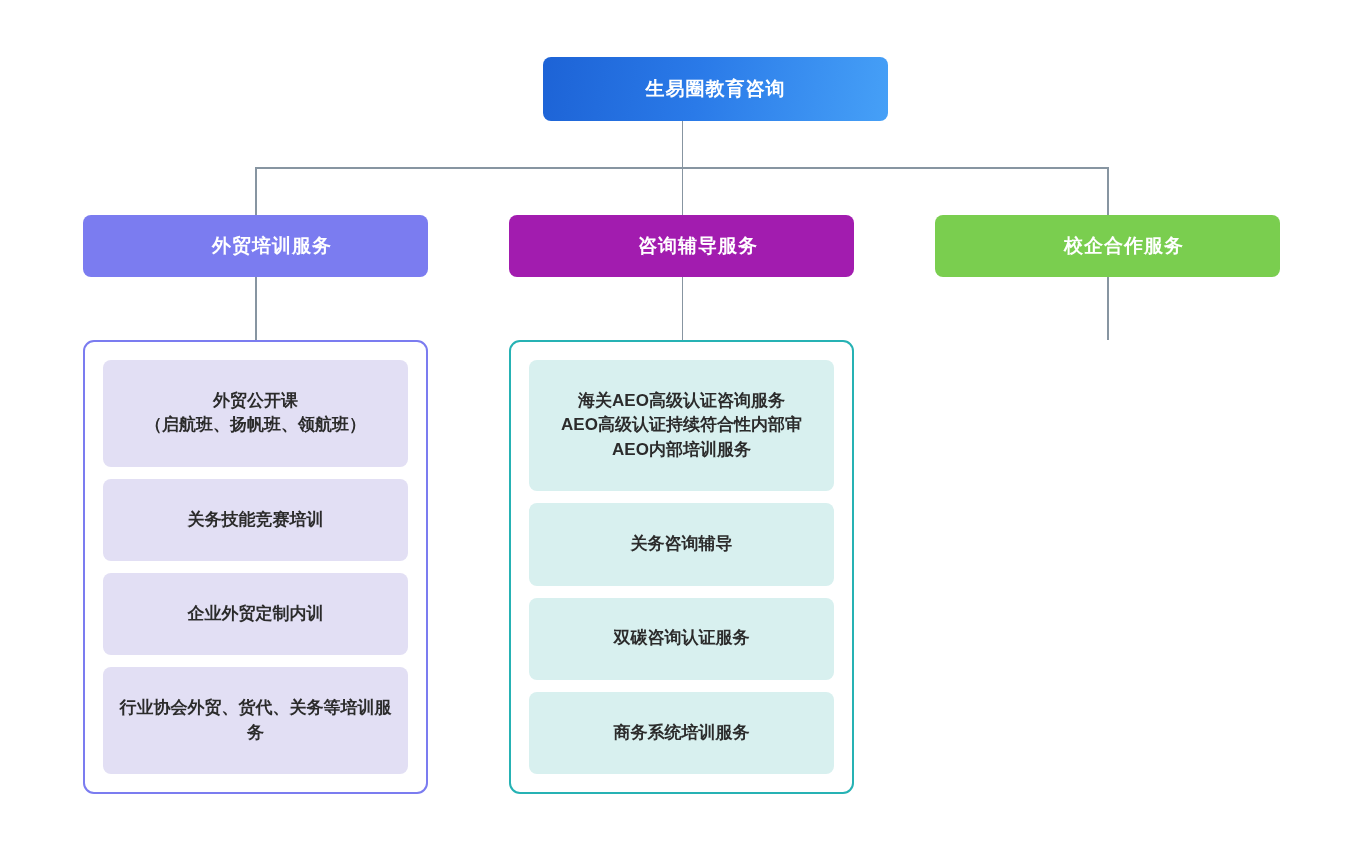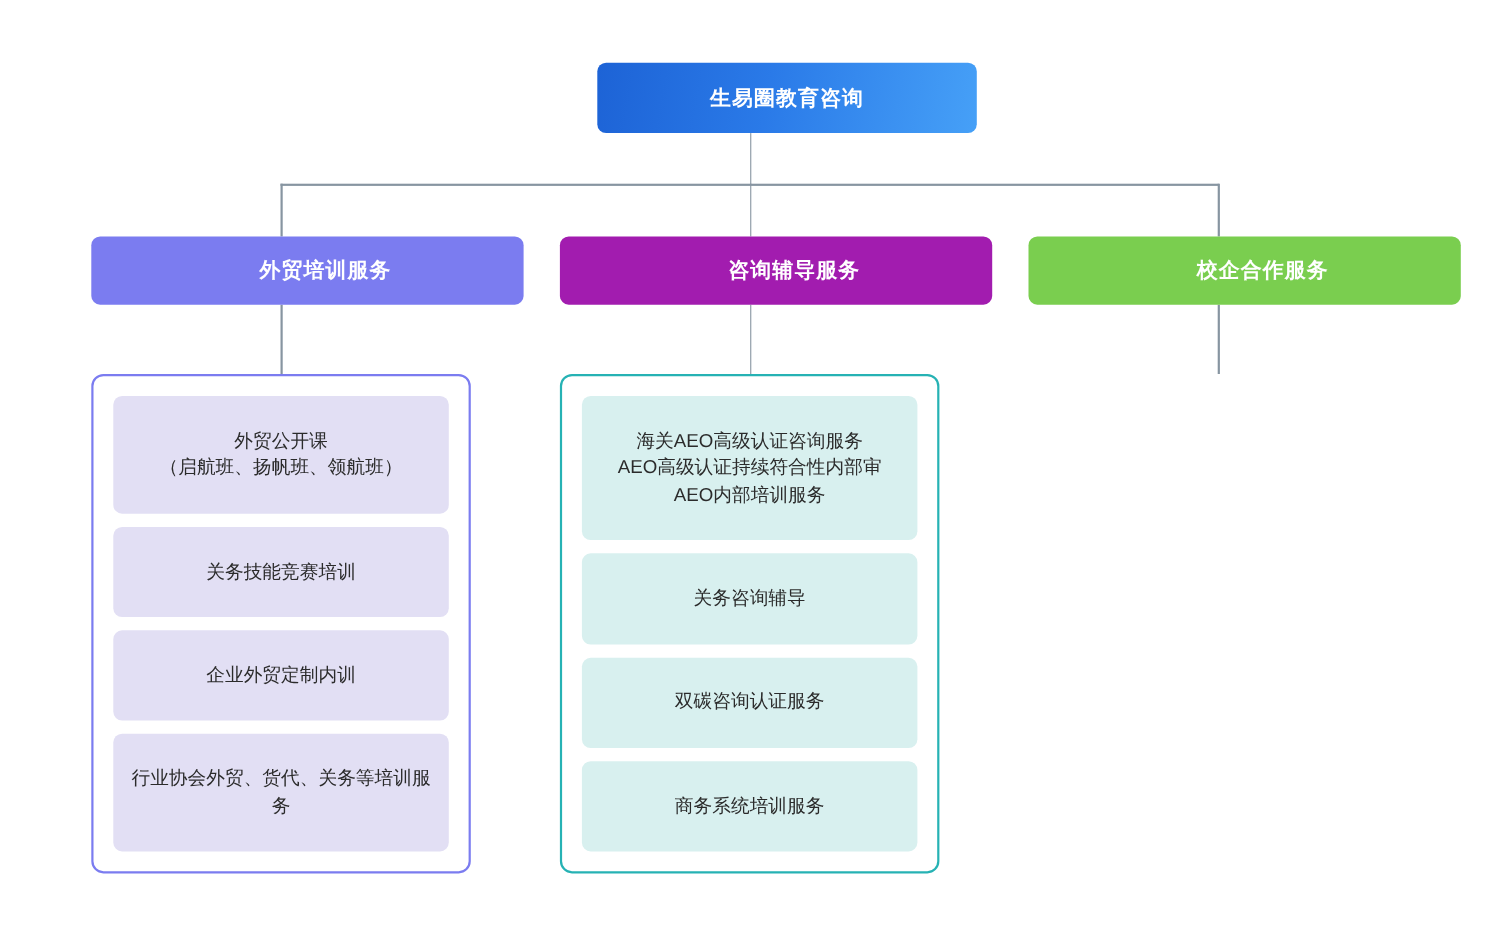--- a/index.html
+++ b/index.html
@@ -45,21 +45,21 @@
     position: absolute;
     background: #8795a1;
   }
   .conn-v { width: 1.5px; }
   .conn-h { height: 1.5px; }
 
   
   .col-header {
     position: absolute;
     top: 215px;
-    width: 393px;
+    width: 345px;
     height: 62px;
     border-radius: 8px;
     color: #ffffff;
     font-size: 19px;
     font-weight: bold;
     letter-spacing: 1px;
     display: flex;
     align-items: center;
     justify-content: center;
     box-sizing: border-box;
@@ -72,20 +72,21 @@
     top: 340px;
     width: 345px;
     height: 454px;
     border-radius: 11px;
     border: 2px solid #7b7cf0;
     box-sizing: border-box;
     padding: 18px;
     display: flex;
     flex-direction: column;
     gap: 12px;
+    font-weight: bold;
   }
 
   .item-card {
     flex: 1 1 auto;
     border-radius: 8px;
     display: flex;
     align-items: center;
     justify-content: center;
     text-align: center;
     font-size: 17px;

